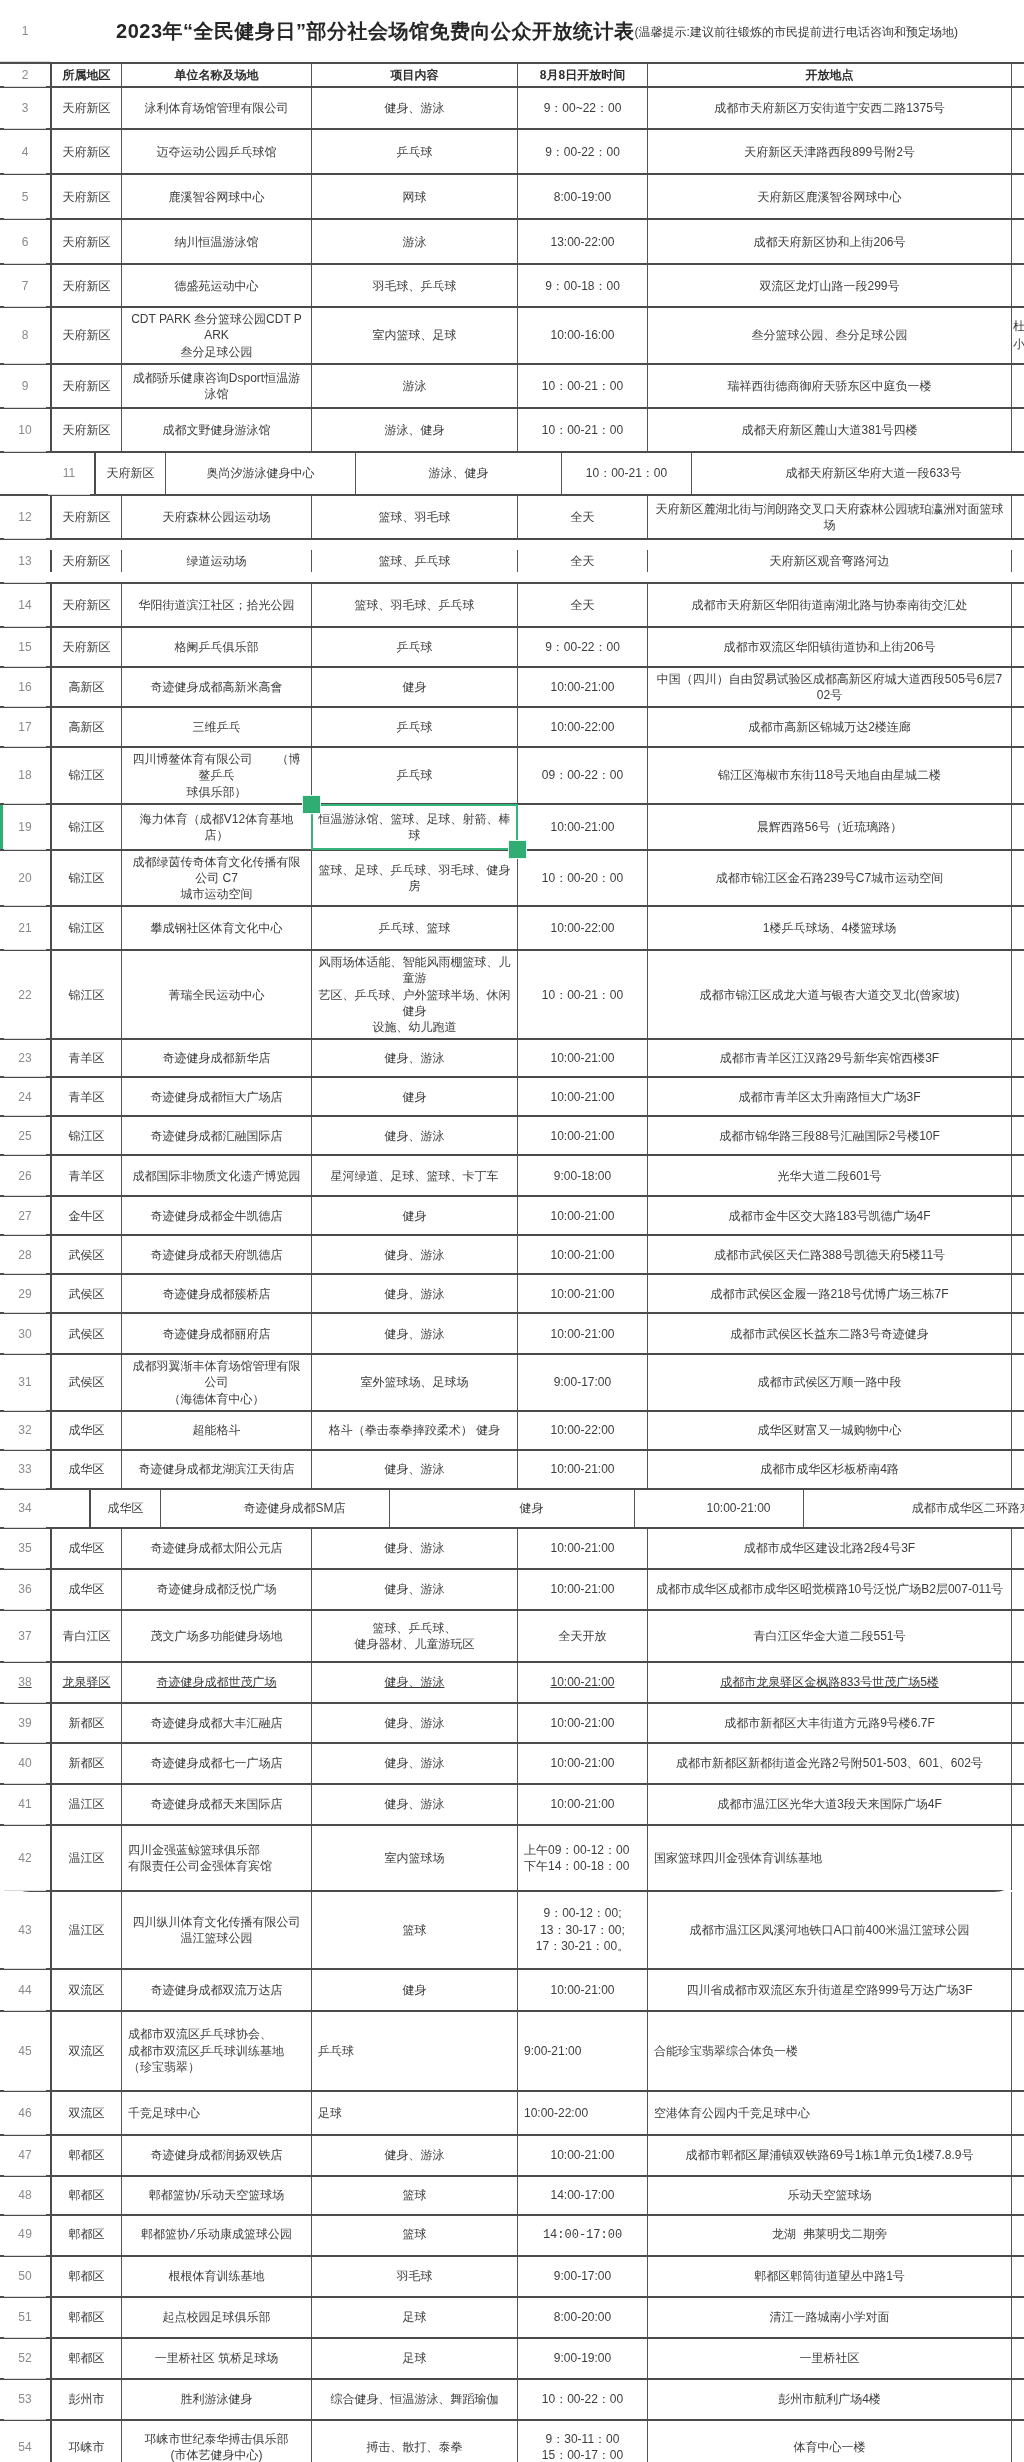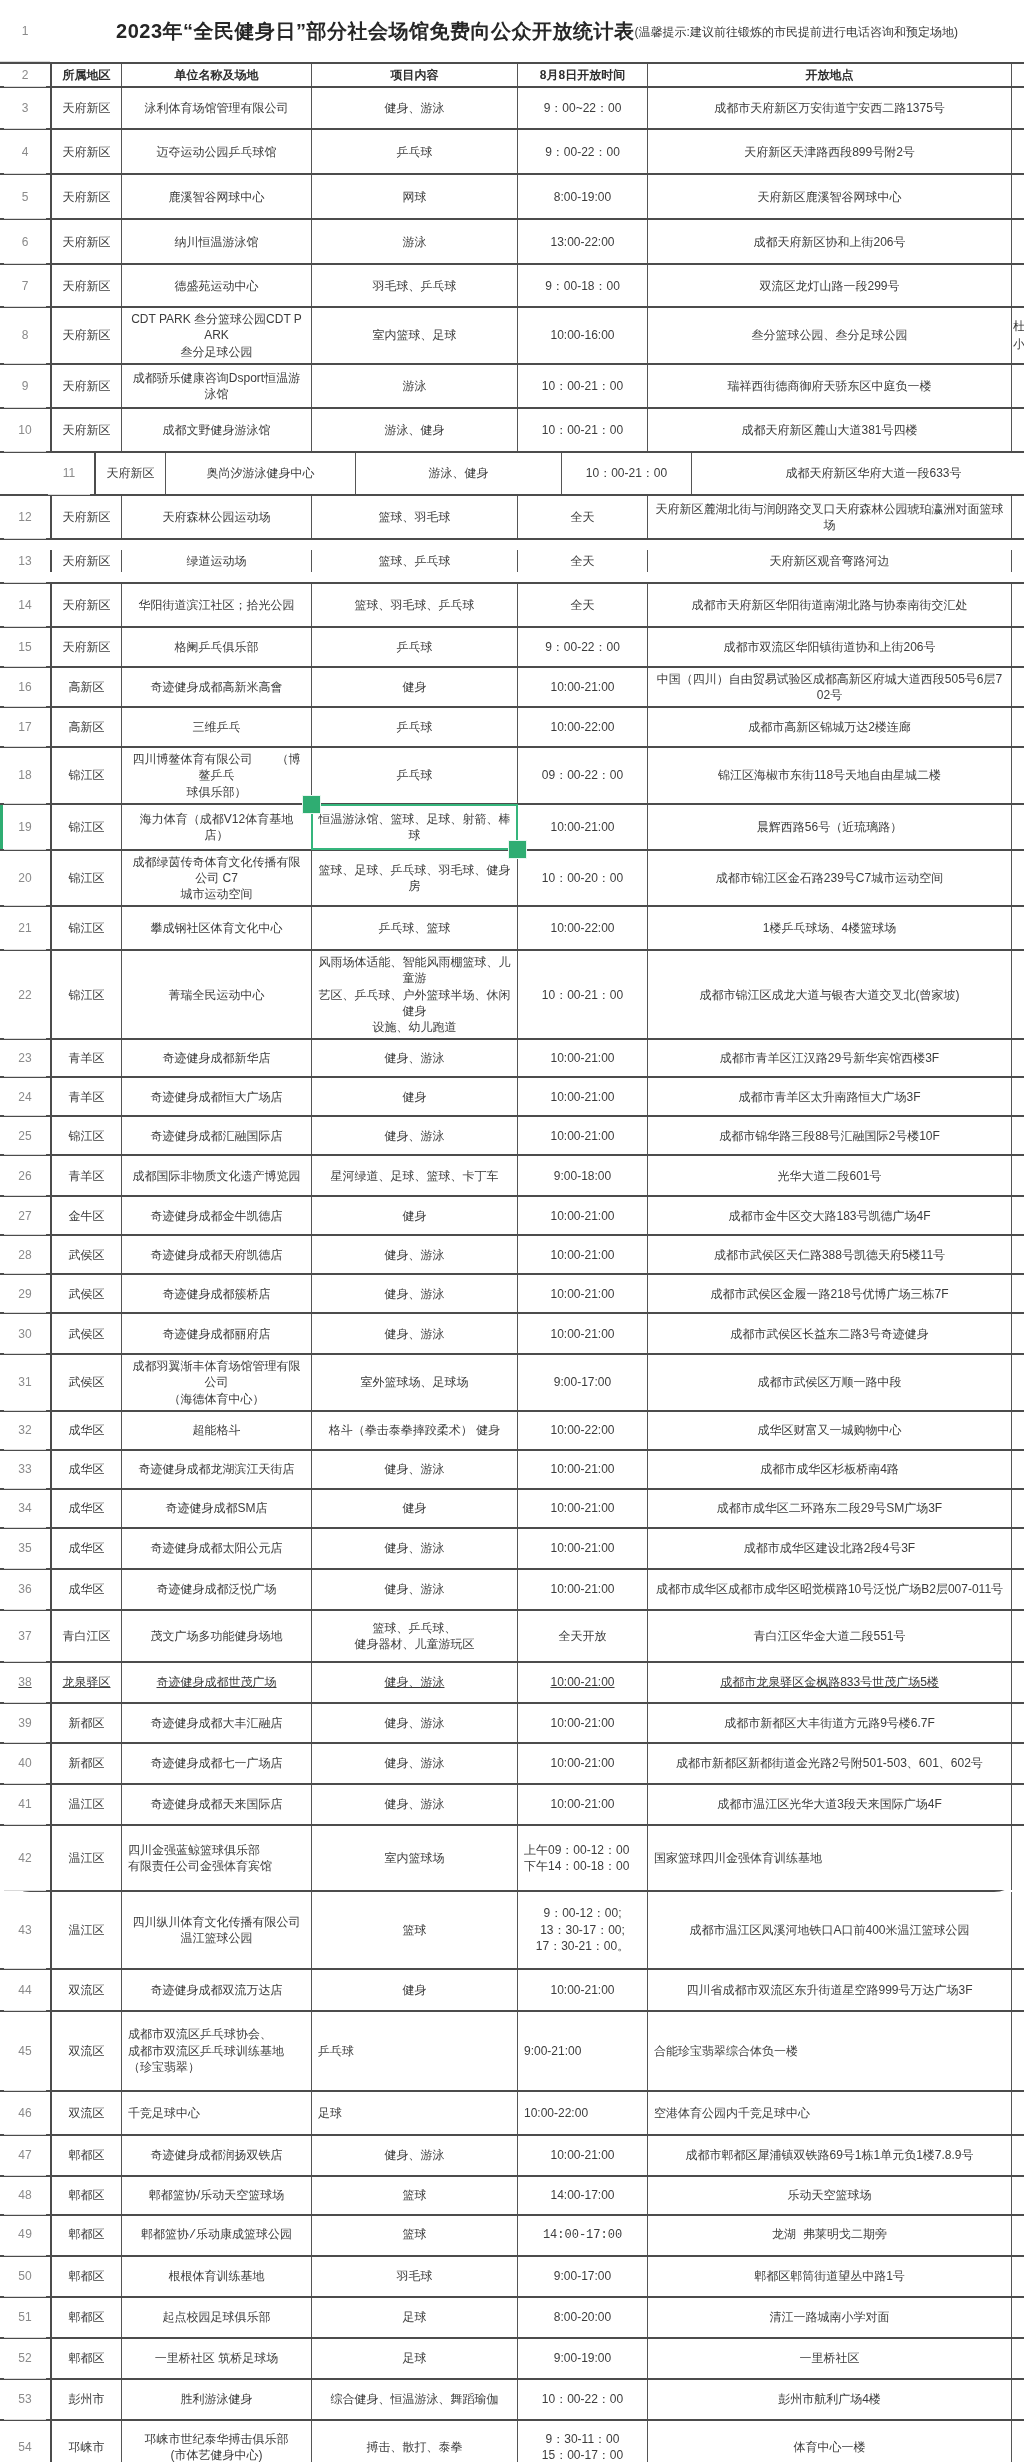--- a/index.html
+++ b/index.html
@@ -362,21 +362,21 @@
   </div>
       <div class="row" style="min-height: 39px;">
     <div class="gutter">33</div>
     <div class="cell first col-region">成华区</div>
     <div class="cell col-name">奇迹健身成都龙湖滨江天街店</div>
     <div class="cell col-items">健身、游泳</div>
     <div class="cell col-time">10:00-21:00</div>
     <div class="cell col-place">成都市成华区杉板桥南4路</div>
     <div class="cell col-stub"></div>
   </div>
-      <div class="row" style="min-height: 39px;">
+      <div class="row" style="min-height: 39px; gap: 39px;">
     <div class="gutter">34</div>
     <div class="cell first col-region">成华区</div>
     <div class="cell col-name">奇迹健身成都SM店</div>
     <div class="cell col-items">健身</div>
     <div class="cell col-time">10:00-21:00</div>
     <div class="cell col-place">成都市成华区二环路东二段29号SM广场3F</div>
     <div class="cell col-stub"></div>
   </div>
       <div class="row" style="min-height: 41px;">
     <div class="gutter">35</div>

